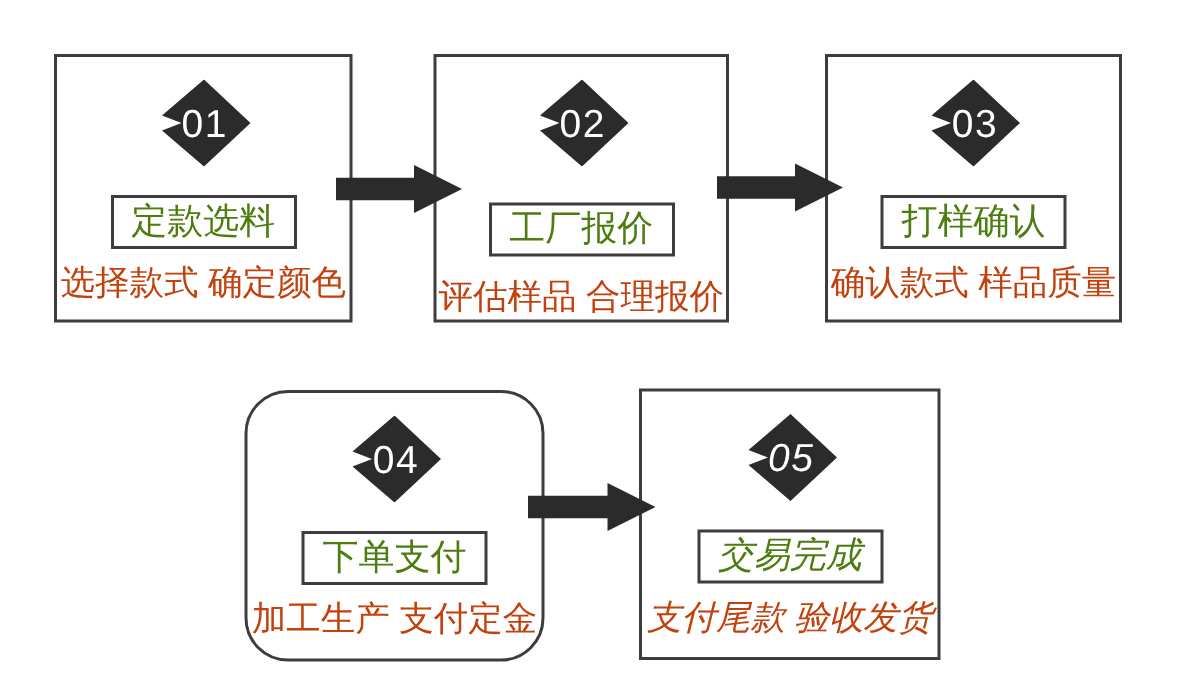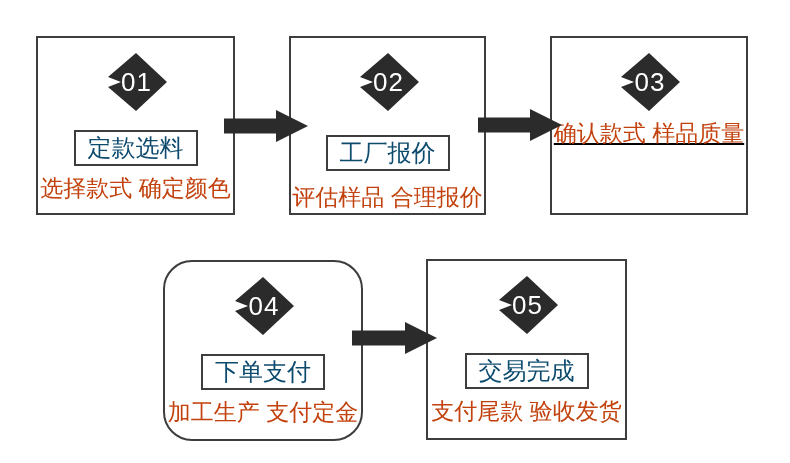--- a/index.html
+++ b/index.html
@@ -19,23 +19,23 @@
     position: absolute;
     box-sizing: border-box;
     border: 2px solid #3d3d3d;
     background: #ffffff;
     display: flex;
     flex-direction: column;
     align-items: center;
   }
   .pos-1 { left: 36px;  top: 36px;  width: 199px; height: 179px; }
   .pos-2 { left: 289px; top: 36px;  width: 197px; height: 179px; justify-content: space-between; }
-  .pos-3 { left: 550px; top: 36px;  width: 198px; height: 179px; text-decoration: underline; }
+  .pos-3 { left: 550px; top: 36px;  width: 198px; height: 179px; }
   .pos-4 { left: 163px; top: 260px; width: 200px; height: 181px; border-radius: 29px; }
-  .pos-5 { left: 426px; top: 259px; width: 201px; height: 181px; }
+  .pos-5 { left: 426px; top: 259px; width: 201px; height: 181px; font-style: italic; }
 
   .diamond-wrap {
     position: relative;
     width: 62px;
     height: 58px;
     margin-top: 15px;
   }
   .diamond-wrap svg { display: block; }
   .step-number {
     position: absolute;
@@ -48,21 +48,21 @@
     font-size: 26px;
     letter-spacing: 1px;
     padding-left: 2px;
     box-sizing: border-box;
   }
   .step-title {
     margin-top: 19px;
     border: 2px solid #3d3d3d;
     padding: 2px 12px;
     font-size: 24px;
-    color: #0c4a6e;
+    color: #4d7c0f;
     white-space: nowrap;
     line-height: 28px;
   }
   .step-subtitle {
     margin-top: 7px;
     font-size: 23px;
     color: #c2410c;
     white-space: nowrap;
   }
   .flow-arrow {
@@ -100,20 +100,21 @@
     <div class="step-subtitle">评估样品 合理报价</div>
   </div>
 
   <div class="step-box pos-3">
     <div class="diamond-wrap">
       <svg width="62" height="58" viewBox="0 0 62 58">
         <polygon points="31,0 62,29 31,58 3,34 16,29 3,24" fill="#2b2b2b"></polygon>
       </svg>
       <span class="step-number">03</span>
     </div>
+    <div class="step-title">打样确认</div>
     <div class="step-subtitle">确认款式 样品质量</div>
   </div>
 
   <div class="step-box pos-4">
     <div class="diamond-wrap">
       <svg width="62" height="58" viewBox="0 0 62 58">
         <polygon points="31,0 62,29 31,58 3,34 16,29 3,24" fill="#2b2b2b"></polygon>
       </svg>
       <span class="step-number">04</span>
     </div>

